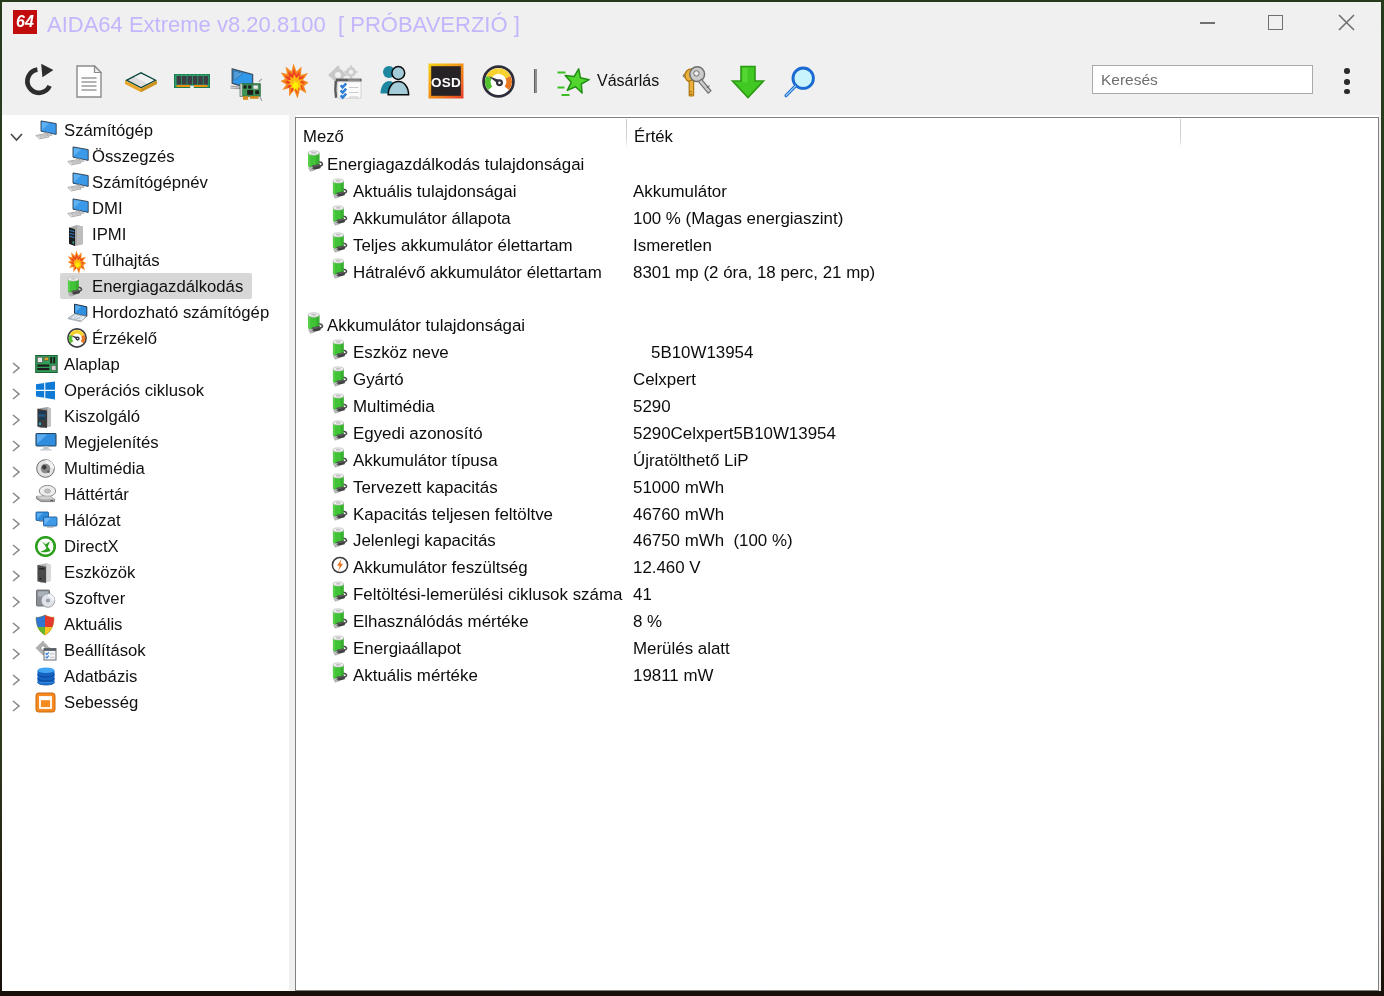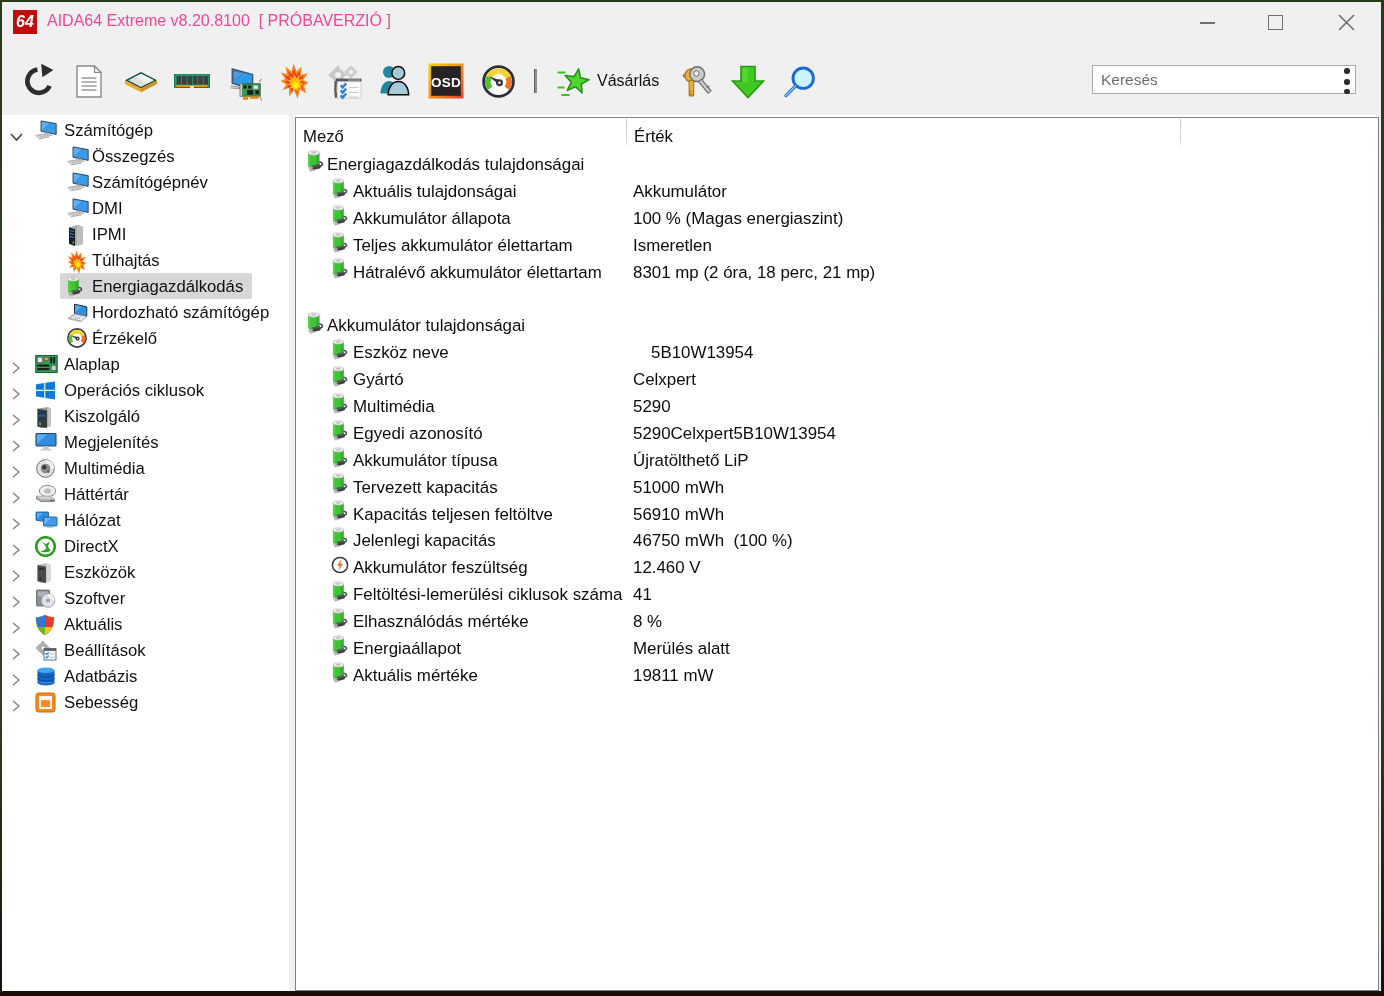--- a/index.html
+++ b/index.html
@@ -10,26 +10,26 @@
   background:linear-gradient(180deg,#263a1c 0%,#2d421f 40%,#30401e 70%,#241c10 92%,#17100a 100%);}
 #chrome{position:absolute;left:2px;top:2px;width:1379px;height:989px;background:#f0f0f0;}
 #treepanel{position:absolute;left:2px;top:115px;width:287px;height:876px;background:#ffffff;}
 #splitter{position:absolute;left:289px;top:115px;width:7px;height:876px;background:#f0f0f0;}
 #mainpanel{position:absolute;left:295px;top:117px;width:1082px;height:871.5px;background:#ffffff;border:1px solid #808080;}
 #mainbg{position:absolute;left:296px;top:115px;width:1083px;height:2px;background:#ffffff;}
 .abs{position:absolute;}
 
 #logo{position:absolute;left:13px;top:10px;width:24px;height:24px;background:#c00c0c;color:#fff;
  font-weight:bold;font-size:16px;text-align:center;line-height:24px;font-style:italic;}
-#title{position:absolute;left:47px;top:12px;font-size:16px;color:#ec4899;}
+#title{position:absolute;left:47px;top:12px;font-size:22px;color:#c4b5fd;}
 #minbtn{position:absolute;left:1200px;top:22px;width:15px;height:1.6px;background:#707070;}
 #maxbtn{position:absolute;left:1268px;top:15px;width:13px;height:13px;border:1.6px solid #707070;}
 #closebtn{position:absolute;left:1338px;top:14px;width:17px;height:17px;}
 
-#search{position:absolute;left:1092px;top:65px;width:264px;height:29px;background:#fff;
+#search{position:absolute;left:1092px;top:65px;width:221px;height:29px;background:#fff;
  border:1px solid #a9a9a9;box-sizing:border-box;}
 #search span{position:absolute;left:8px;top:5px;font-size:15.5px;color:#6e6e6e;}
 .menudot{position:absolute;left:1344px;width:5.5px;height:5.5px;border-radius:50%;background:#2b2b2b;}
 
 .trow{position:absolute;left:0;height:26px;width:287px;font-size:16.7px;color:#101010;}
 .trow .lbl{position:absolute;top:0;line-height:26px;white-space:nowrap;text-align:right;}
 .ticon{position:absolute;}
 #seltree{position:absolute;left:60px;top:273px;width:192px;height:26px;background:#d7d7d7;border-radius:2px;}
 
 .mrow{position:absolute;white-space:nowrap;font-size:16.9px;color:#0c0c0c;}
@@ -714,21 +714,21 @@
 <ellipse cx="6.7" cy="3" rx="5.7" ry="2.2" fill="#eeeeee"></ellipse>
 <ellipse cx="6.7" cy="3" rx="5.7" ry="2.2" fill="none" stroke="#b5b5b5" stroke-width="0.7"></ellipse>
 <ellipse cx="6.7" cy="2.7" rx="2.7" ry="1.0" fill="#c4c4c4"></ellipse>
 <path d="M12.2 11.8 c3.8 0.5 4.3 3.2 1.2 4.1" fill="none" stroke="#4a4a4a" stroke-width="1.6"></path>
 <path d="M5.0 15.8 l6.8 -1.7 2.3 1.3 -0.7 2.8 -6.9 1.7 -2.2 -1.4 Z" fill="#3f3f3f"></path>
 <path d="M5.0 15.8 l6.8 -1.7 2.3 1.3 -7.0 1.7 Z" fill="#5c5c5c"></path>
 <path d="M1.8 17.8 l3.9 -1.0 0.4 1.5 -3.9 1.0 Z" fill="#e8e8e8" stroke="#6a6a6a" stroke-width="0.5"></path>
 <path d="M2.9 19.9 l3.9 -1.0 0.35 1.3 -3.9 1.0 Z" fill="#e8e8e8" stroke="#6a6a6a" stroke-width="0.5"></path>
 </svg></span>
 <div class="mrow" style="left:353px;top:504.6px">Kapacitás teljesen feltöltve</div>
-<div class="mrow" style="left:633px;top:504.6px">56910 mWh</div>
+<div class="mrow" style="left:633px;top:504.6px">46760 mWh</div>
 <span class="mico" style="left:332px;top:527.1px"><svg width="16" height="21" viewBox="0 0 17 22">
 <path d="M1 3 v12.7 a5.7 2.2 0 0 0 11.4 0 V3 Z" fill="#41c338"></path>
 <path d="M9.0 3 h3.4 v12.7 a5.7 2.2 0 0 1 -3.0 1.95 Z" fill="#33a82c" opacity="0.75"></path>
 <path d="M1 3 h2.2 v13.4 a5.7 2.2 0 0 1 -2.2 -0.9 Z" fill="#5cd24f" opacity="0.8"></path>
 <ellipse cx="6.7" cy="3" rx="5.7" ry="2.2" fill="#eeeeee"></ellipse>
 <ellipse cx="6.7" cy="3" rx="5.7" ry="2.2" fill="none" stroke="#b5b5b5" stroke-width="0.7"></ellipse>
 <ellipse cx="6.7" cy="2.7" rx="2.7" ry="1.0" fill="#c4c4c4"></ellipse>
 <path d="M12.2 11.8 c3.8 0.5 4.3 3.2 1.2 4.1" fill="none" stroke="#4a4a4a" stroke-width="1.6"></path>
 <path d="M5.0 15.8 l6.8 -1.7 2.3 1.3 -0.7 2.8 -6.9 1.7 -2.2 -1.4 Z" fill="#3f3f3f"></path>
 <path d="M5.0 15.8 l6.8 -1.7 2.3 1.3 -7.0 1.7 Z" fill="#5c5c5c"></path>

